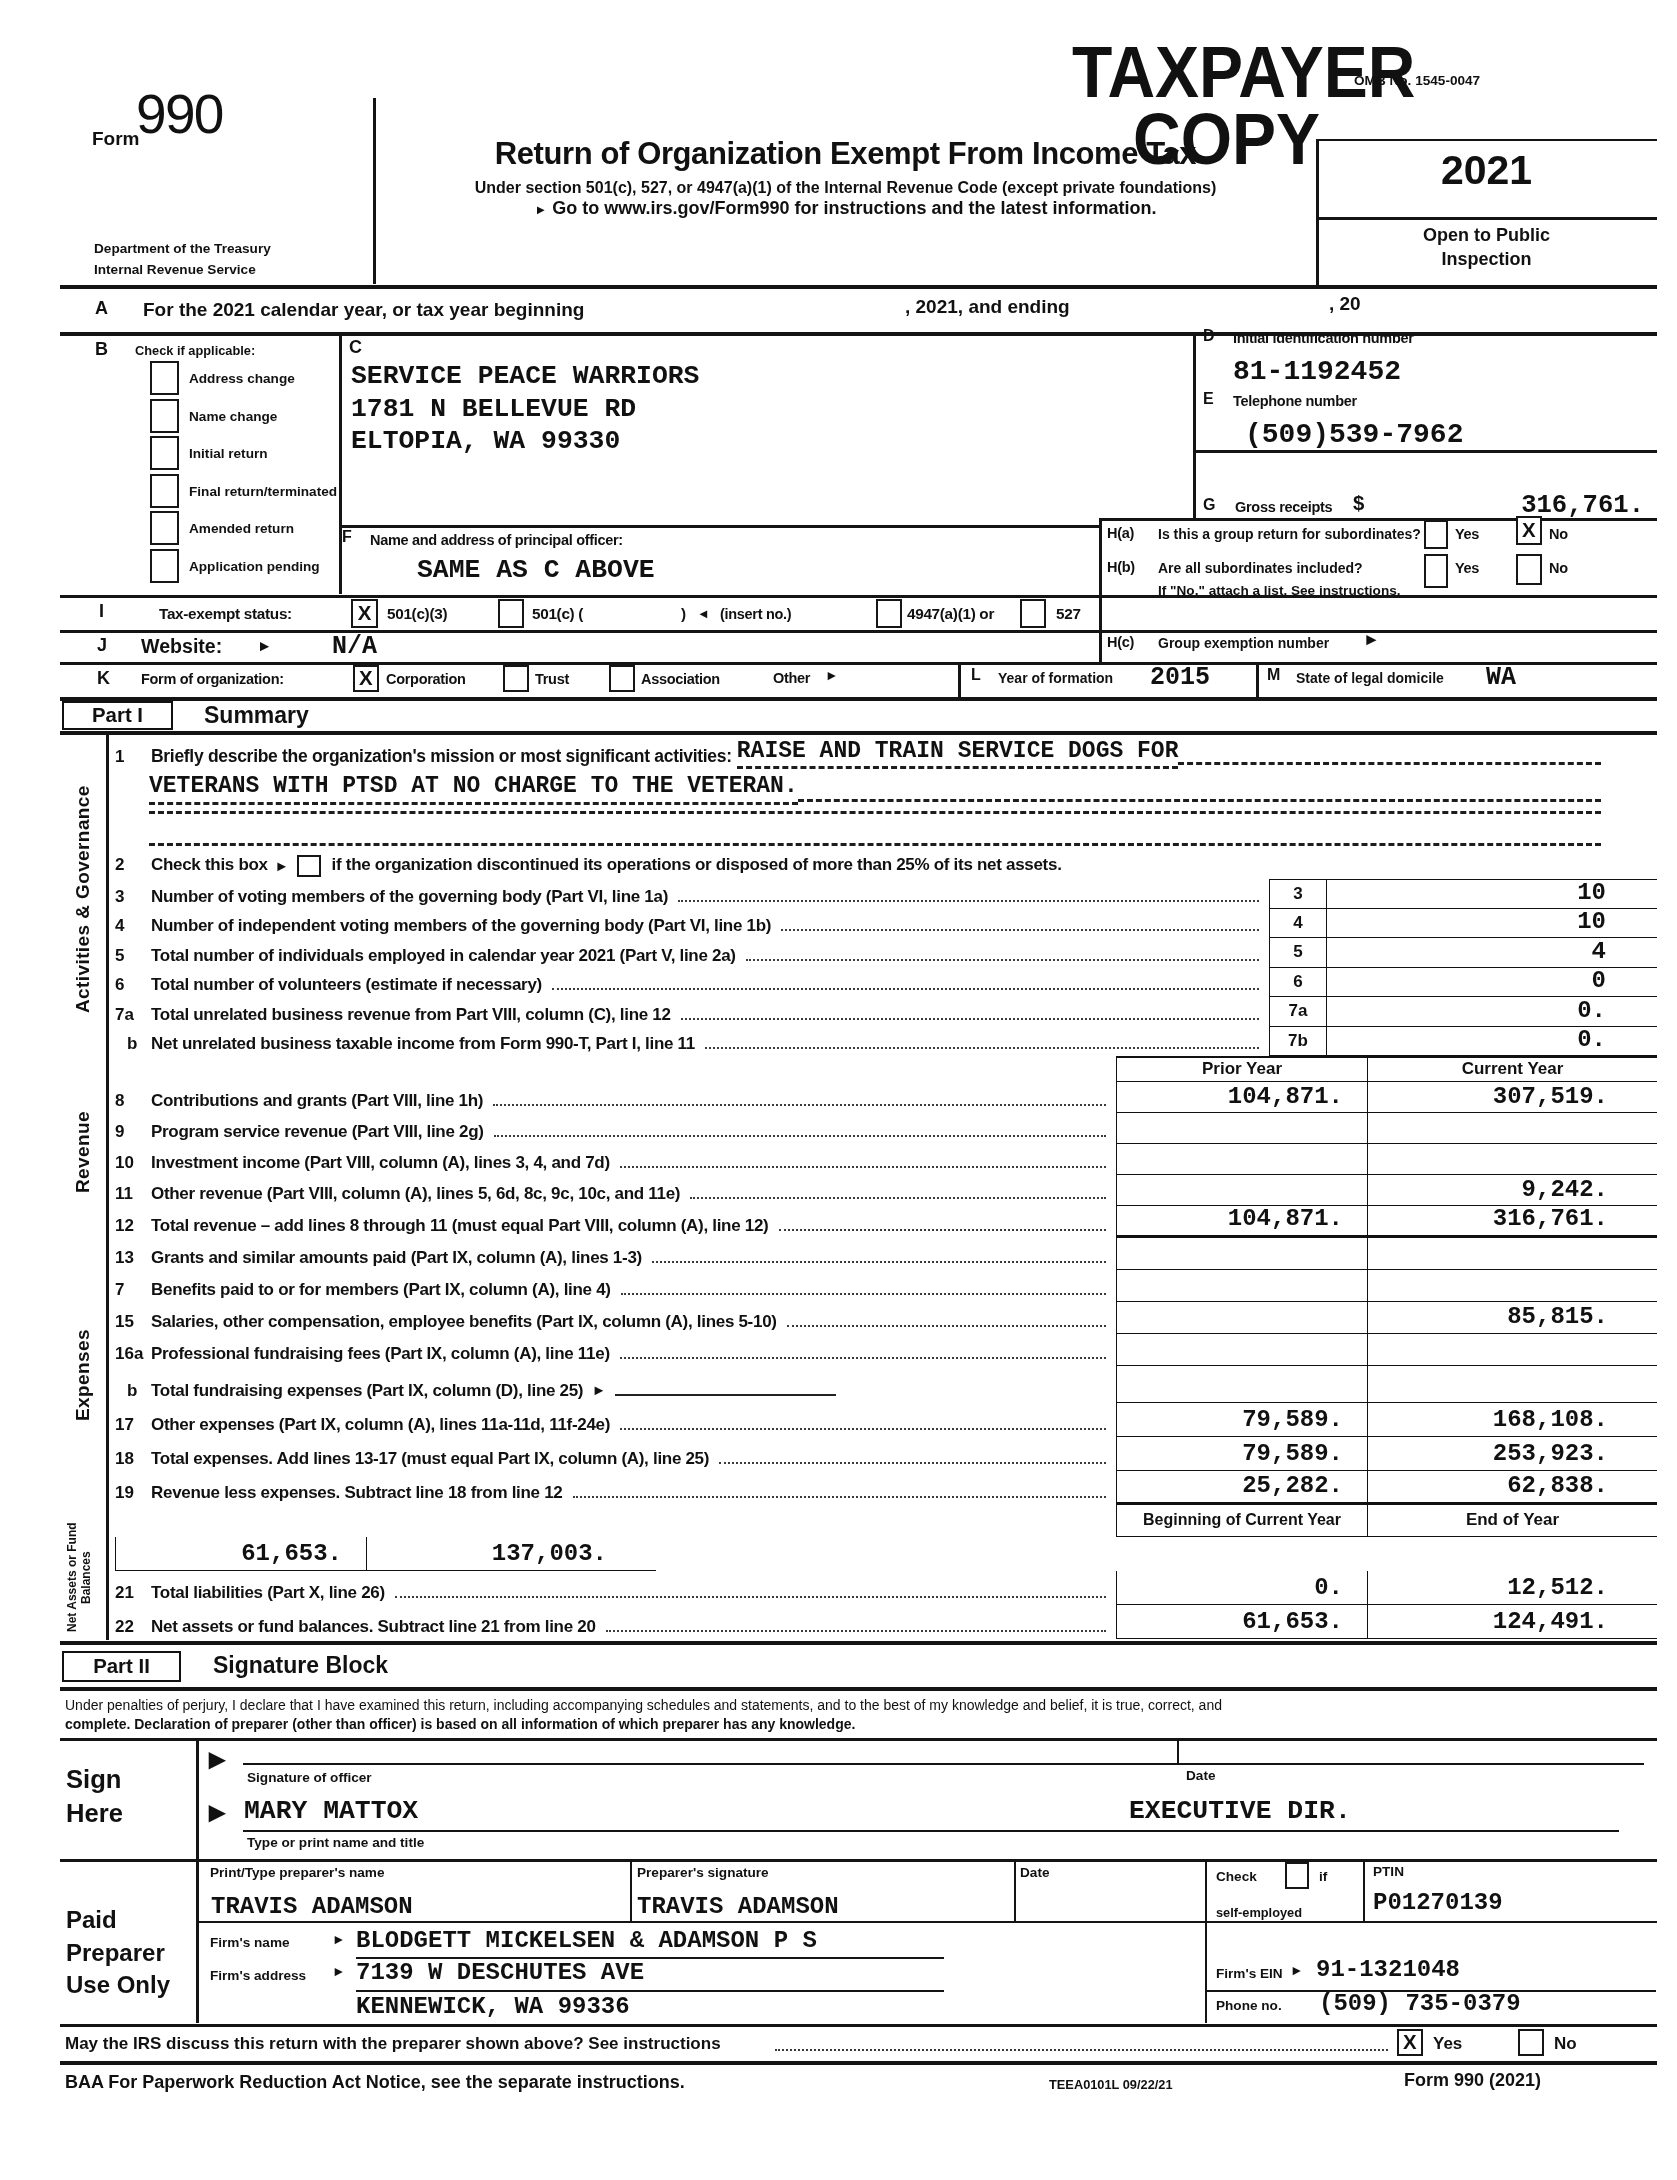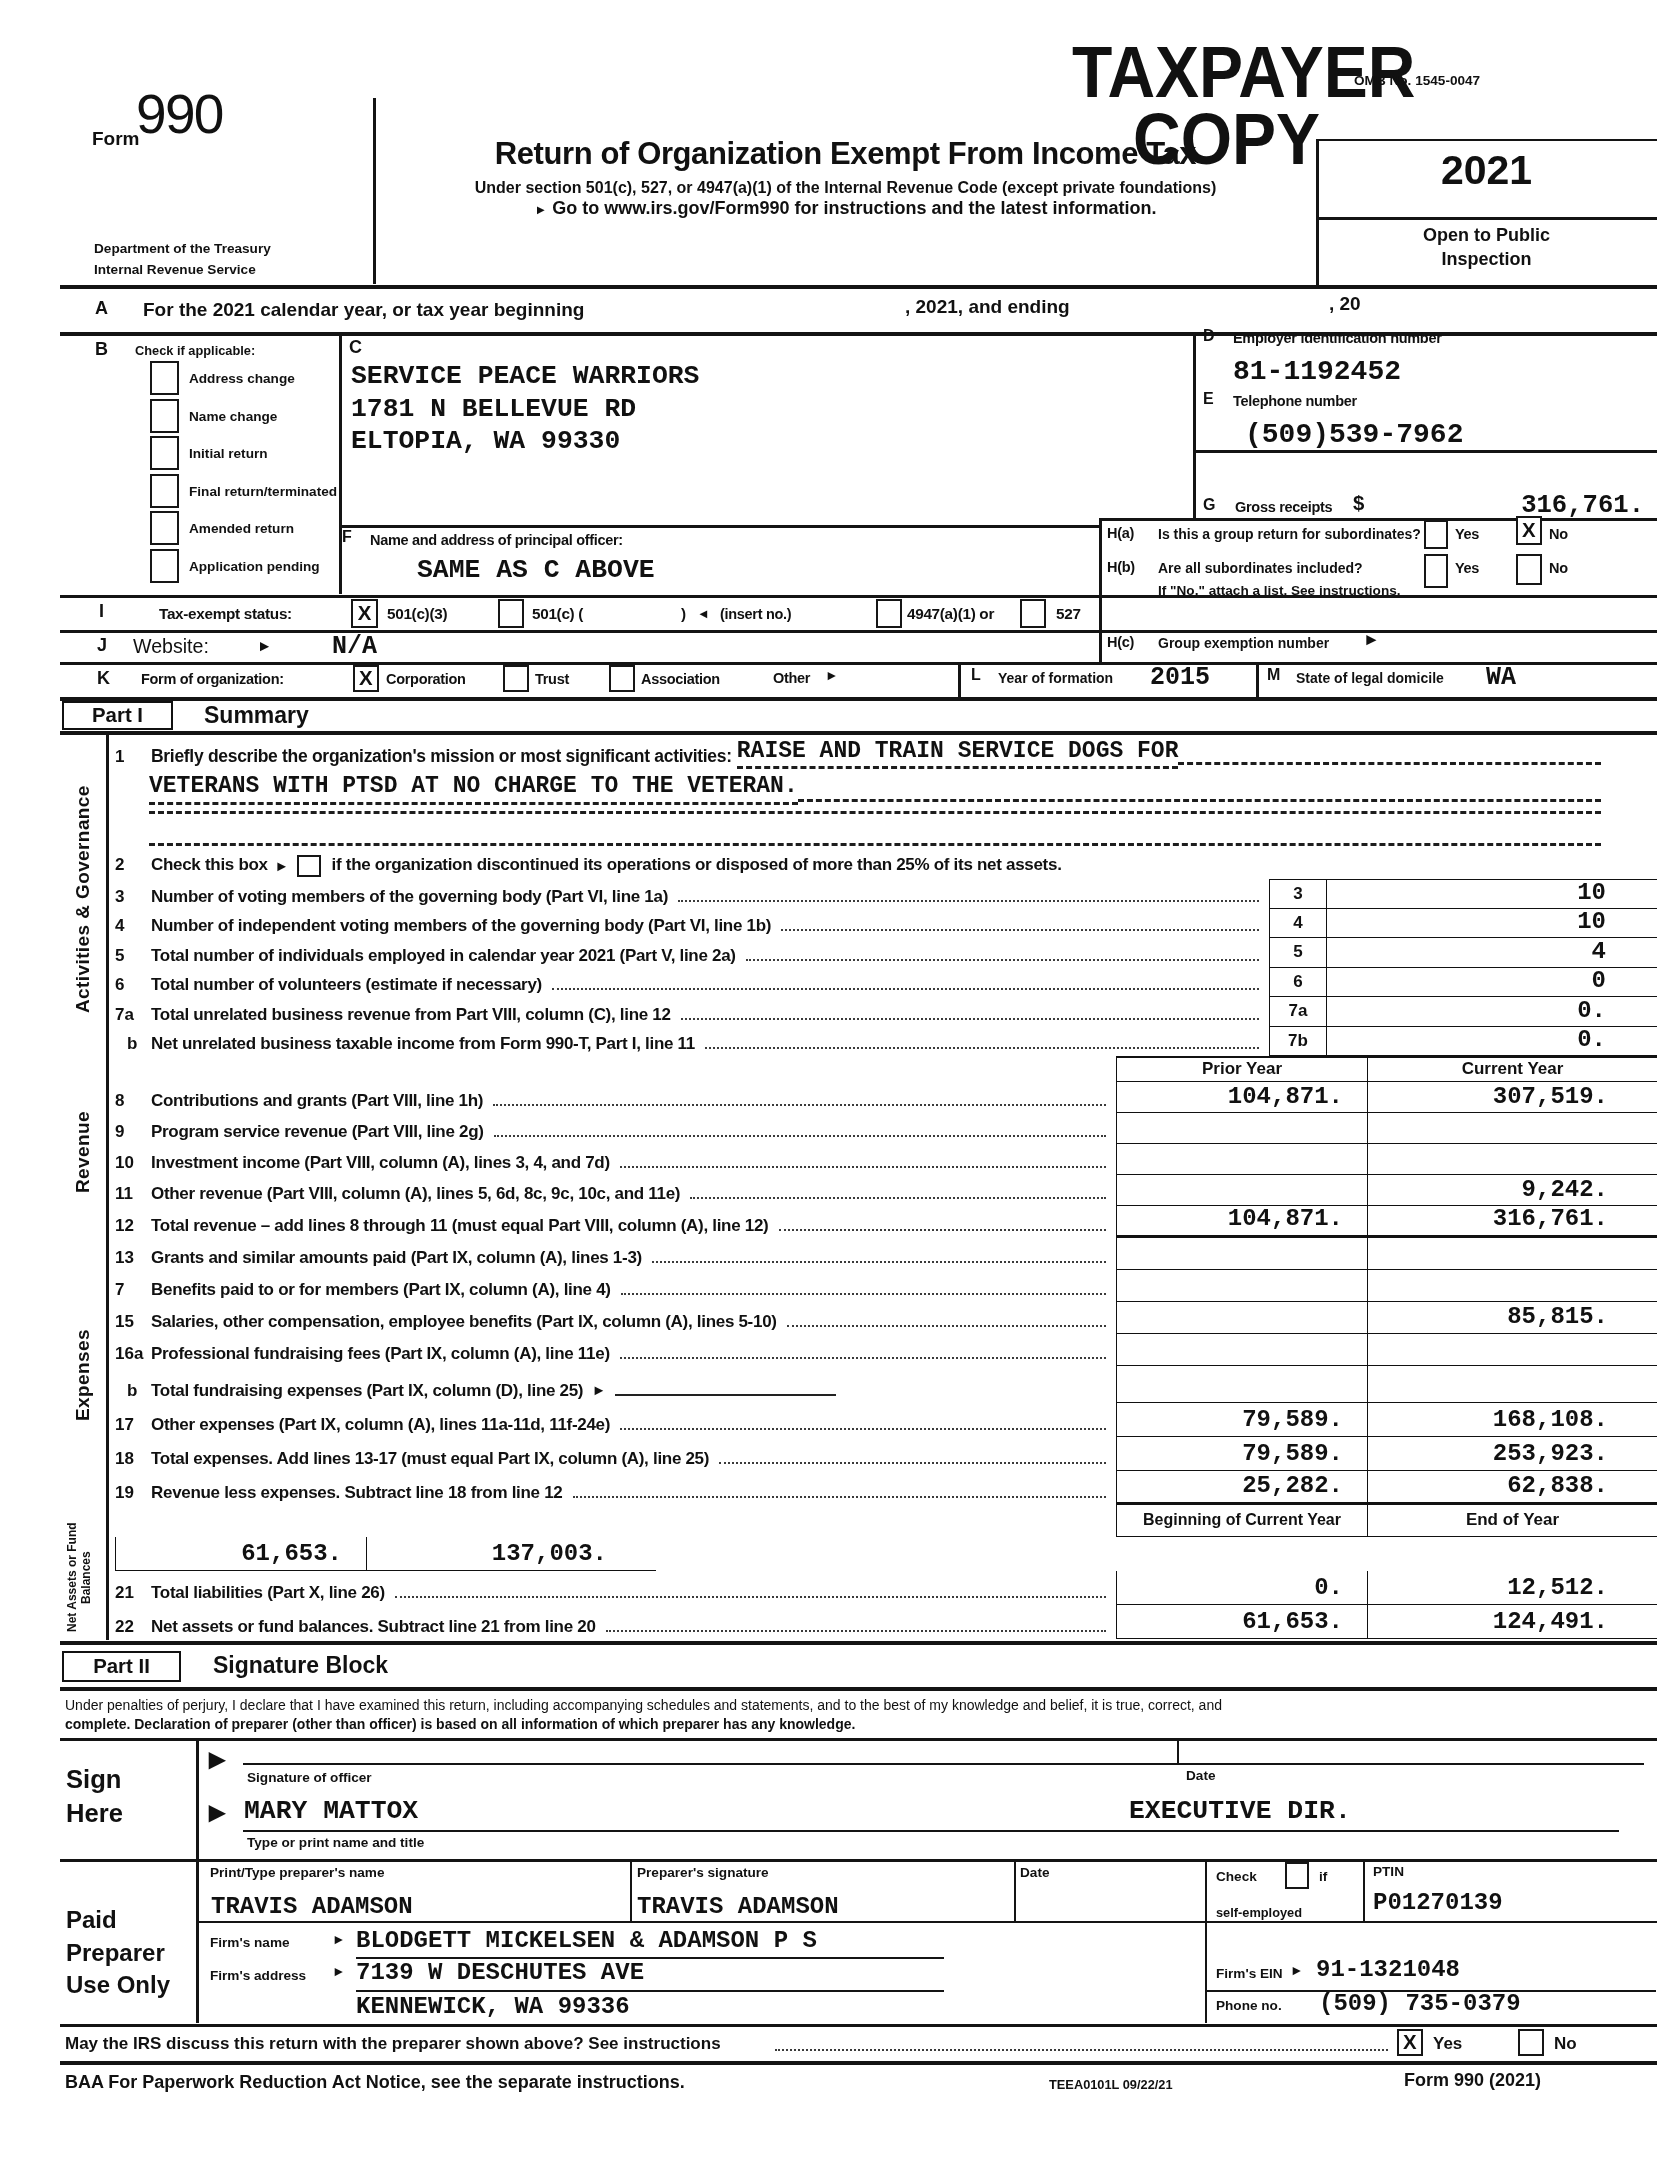--- a/index.html
+++ b/index.html
@@ -89,21 +89,21 @@
   <div class="vl" style="left:339px;top:332px;height:262px;width:2.6px"></div>
 
   <div class="abs letter" style="left:349px;top:337px">C</div>
   <div class="abs mono" style="left:351px;top:361px;font-size:26.4px">SERVICE PEACE WARRIORS</div>
   <div class="abs mono" style="left:351px;top:394px;font-size:26.4px">1781 N BELLEVUE RD</div>
   <div class="abs mono" style="left:351px;top:426px;font-size:26.4px">ELTOPIA, WA 99330</div>
   <div class="vl" style="left:1193px;top:332px;height:186px;width:2.6px"></div>
   <div class="hl med" style="left:339px;top:525px;width:762px"></div>
 
   <div class="abs" style="left:1203px;top:327px;font-size:16px;font-weight:800">D</div>
-  <div class="abs lbl" style="left:1233px;top:330px">Employer identification number</div>
+  <div class="abs lbl" style="left:1233px;top:330px">Initial identification number</div>
   <div class="abs mono" style="left:1233px;top:356px;font-size:28px">81-1192452</div>
   <div class="abs" style="left:1203px;top:390px;font-size:16px;font-weight:800">E</div>
   <div class="abs lbl" style="left:1233px;top:393px">Telephone number</div>
   <div class="abs mono" style="left:1245px;top:419px;font-size:28px">(509)539-7962</div>
   <div class="hl med" style="left:1193px;top:450px;width:464px"></div>
   <div class="abs" style="left:1203px;top:496px;font-size:16px;font-weight:800">G</div>
   <div class="abs lbl" style="left:1235px;top:499px">Gross receipts</div>
   <div class="abs" style="left:1353px;top:492px;font-size:20.4px;font-weight:800">$</div>
   <div class="abs mono" style="left:1388px;top:491px;width:256px;text-align:right;font-size:25.6px">316,761.</div>
   <div class="hl med" style="left:1099px;top:518px;width:558px"></div>
@@ -144,21 +144,21 @@
   <div class="abs lbl" style="left:681px;top:605px;font-size:15.3px">)</div>
   <div class="abs" style="left:697px;top:606px;font-size:12.8px">◄</div>
   <div class="abs lbl" style="left:720px;top:606px;font-size:14.5px;font-weight:600">(insert no.)</div>
   <div class="cb" style="left:876px;top:599px;width:25.6px;height:29px"></div>
   <div class="abs lbl" style="left:907px;top:605px;font-size:15.3px">4947(a)(1) or</div>
   <div class="cb" style="left:1020px;top:599px;width:25.6px;height:29px"></div>
   <div class="abs lbl" style="left:1056px;top:605px;font-size:15.3px">527</div>
   <div class="hl med" style="left:60px;top:630px;width:1597px"></div>
 
   <div class="abs letter" style="left:97px;top:635px">J</div>
-  <div class="abs" style="left:133px;top:635px;font-size:19.6px;font-weight:400">Website:</div>
+  <div class="abs" style="left:141px;top:635px;font-size:19.6px;font-weight:700">Website:</div>
   <div class="abs" style="left:257px;top:637px;font-size:15.3px">►</div>
   <div class="abs mono" style="left:332px;top:632px;font-size:25px">N/A</div>
   <div class="hl med" style="left:60px;top:662px;width:1597px"></div>
 
   <div class="abs letter" style="left:97px;top:668px">K</div>
   <div class="abs lbl" style="left:141px;top:671px">Form of organization:</div>
   <div class="cb" style="left:353px;top:665px;width:25.6px;height:27px">
       <span class="xmark">X</span>
     </div>
   <div class="abs lbl" style="left:386px;top:671px">Corporation</div>

